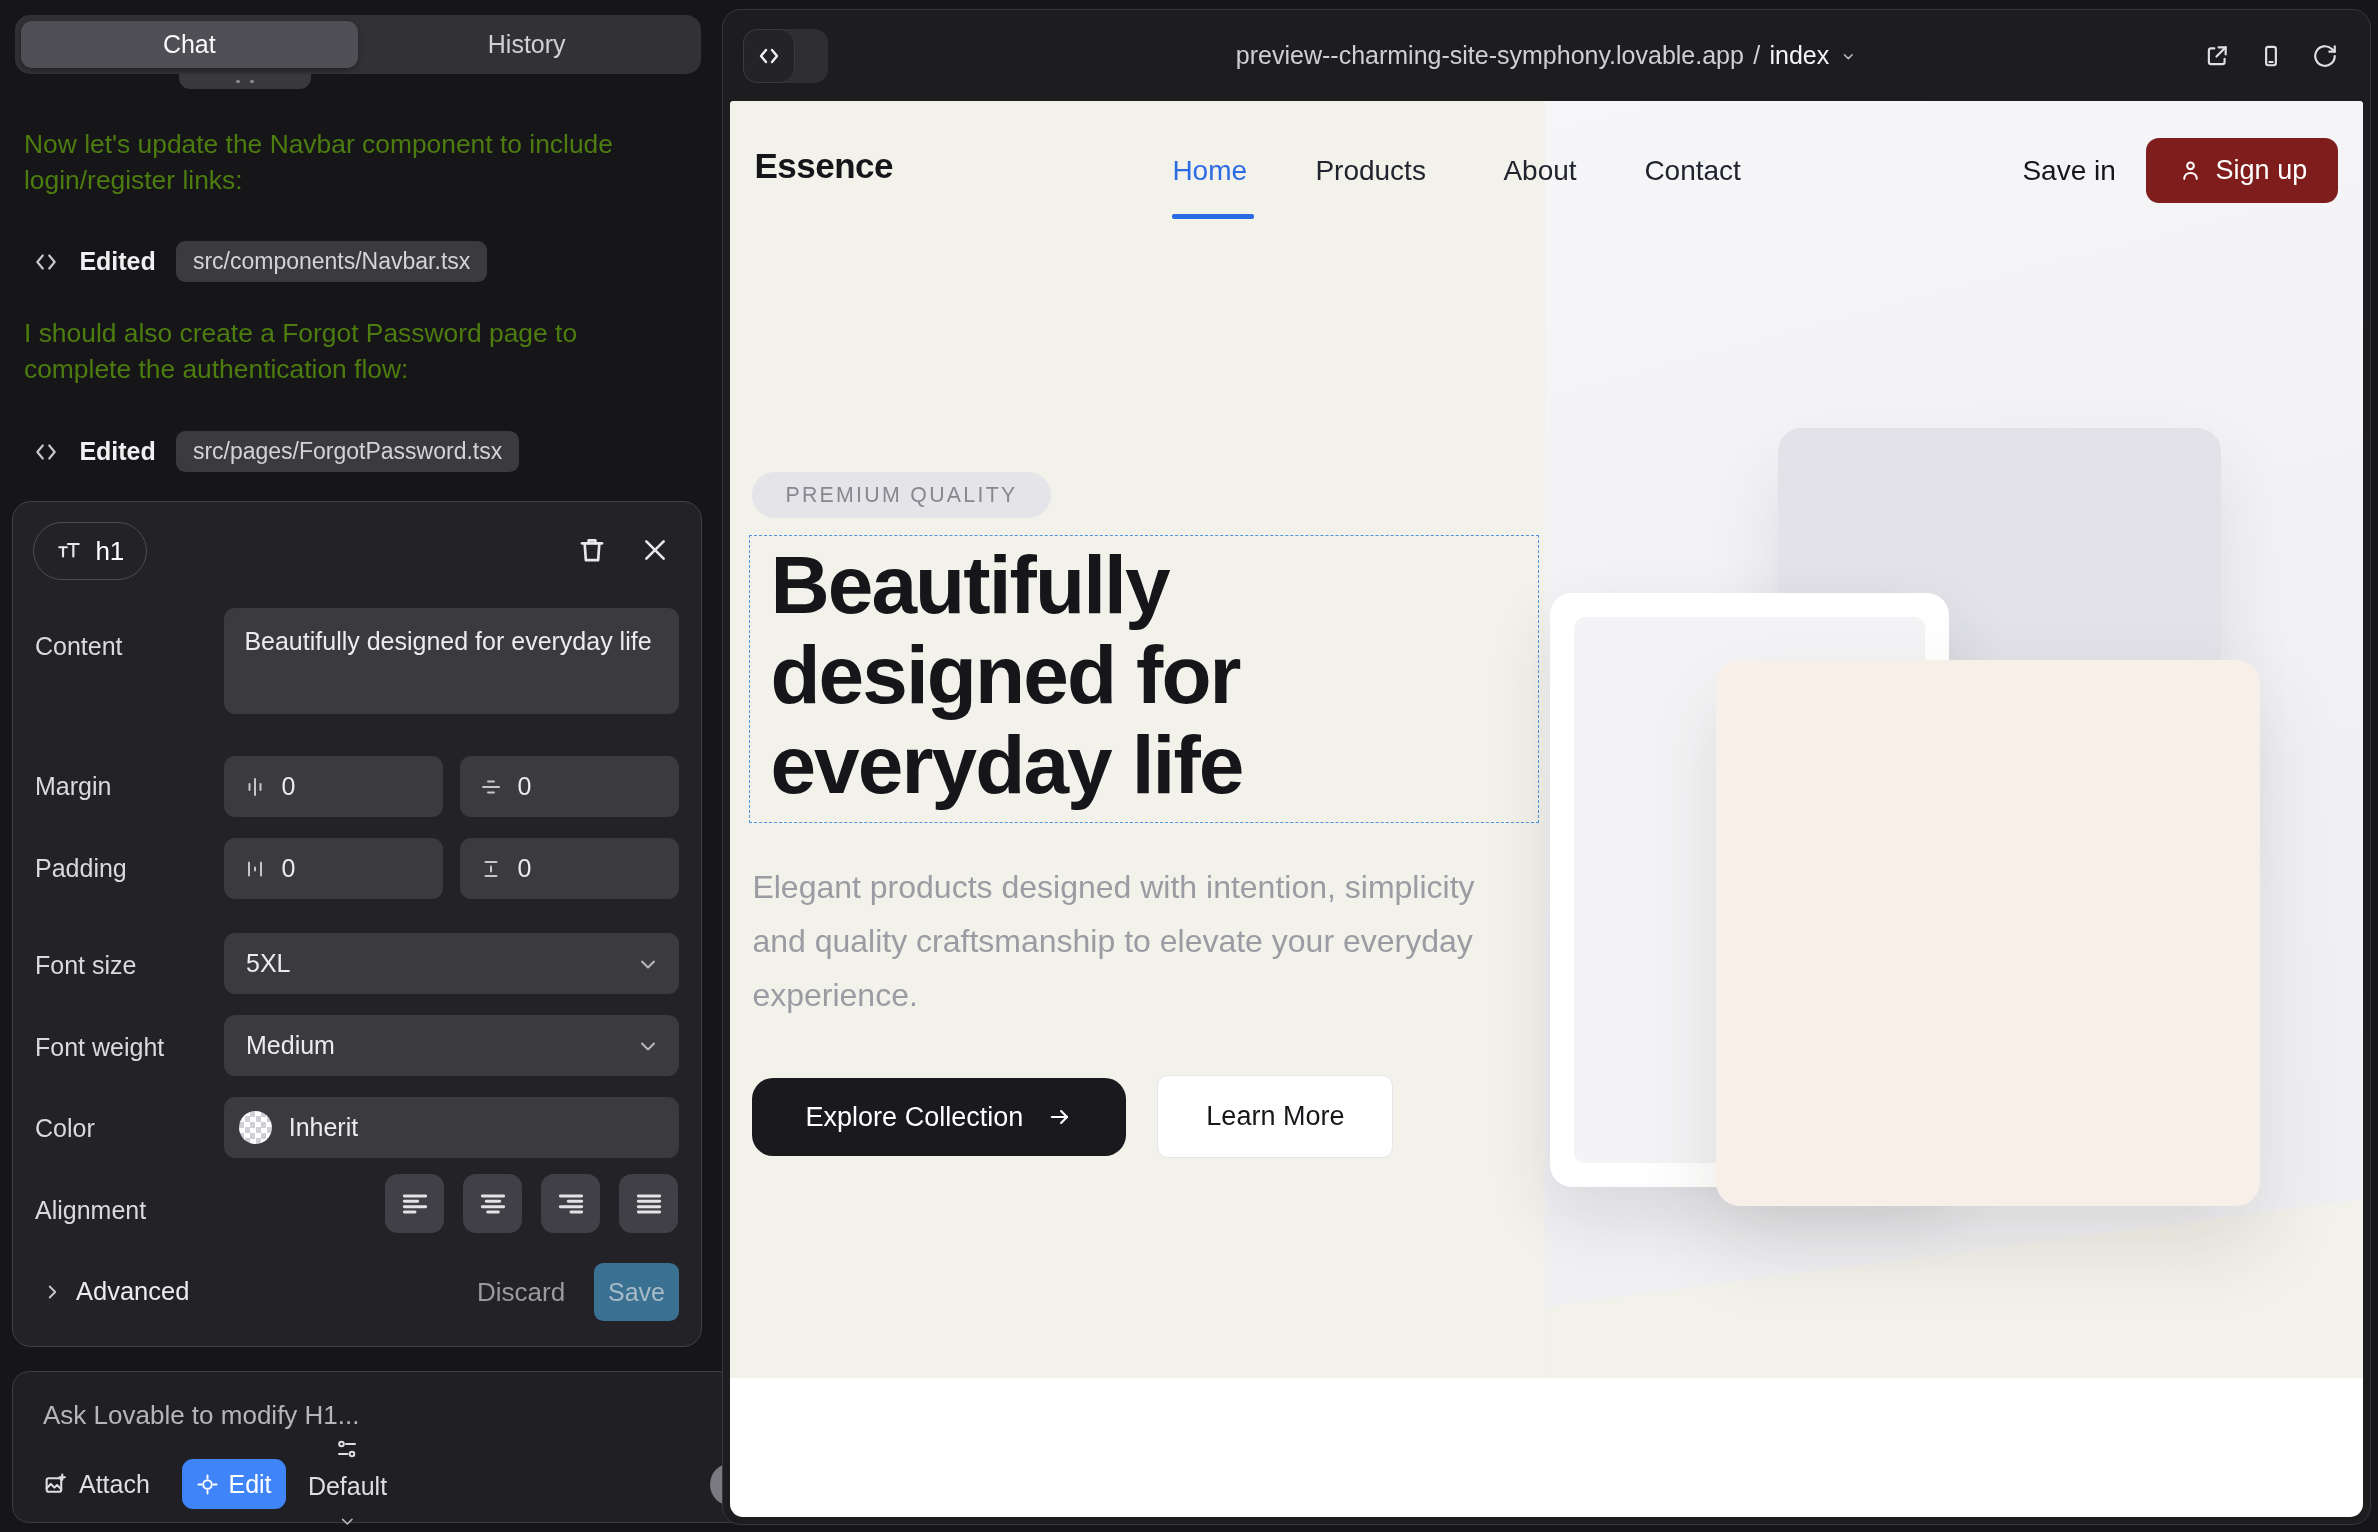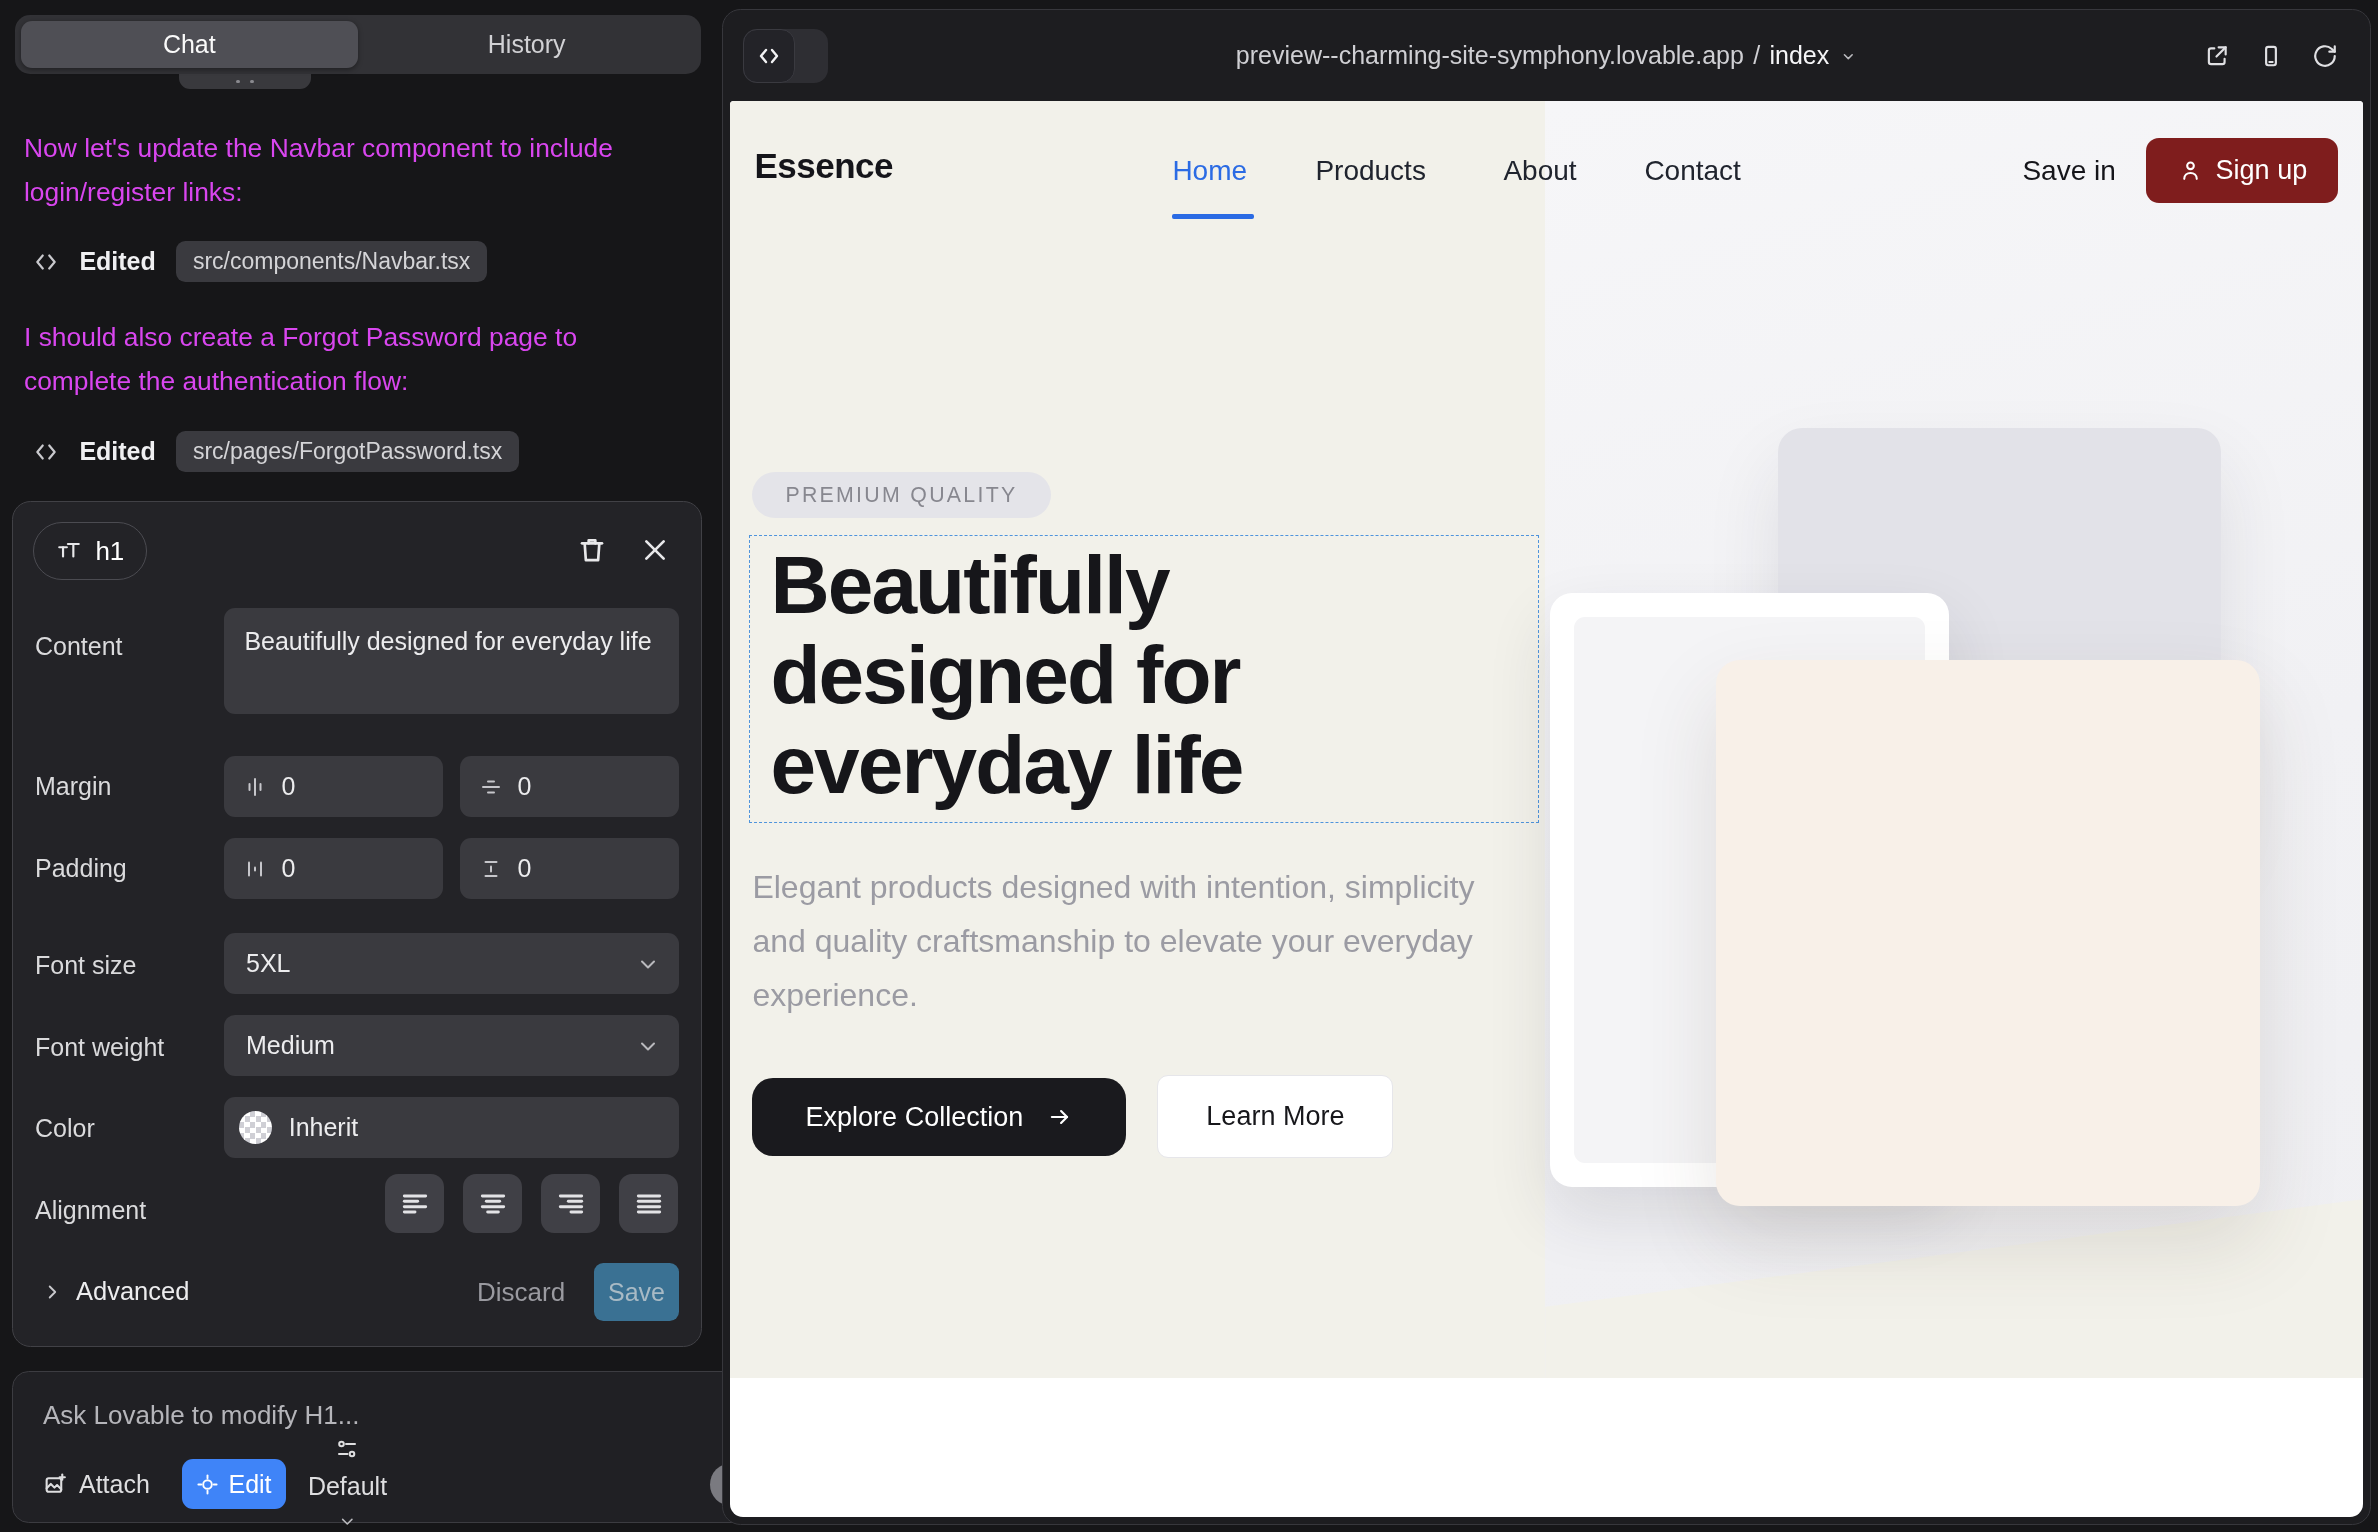--- a/index.html
+++ b/index.html
@@ -19,21 +19,21 @@
     background:#323236; border-radius:15px; display:flex; padding:5.6px; z-index:3; }
   .tab { flex:1; display:flex; align-items:center; justify-content:center;
     font-size:25px; color:#d1d1d4; border-radius:11px; cursor:pointer; }
   .tab.active { background:#4f4f55; color:#fafafa; box-shadow:0 1.9px 5.6px rgba(0,0,0,.35); }
 
   .peek-pill { position:absolute; left:179px; top:74px; width:132px; height:15px;
     background:#39393d; border-radius:0 0 11px 11px; display:flex; gap:9.3px;
     align-items:center; justify-content:center; z-index:2; }
   .peek-pill i { width:4.6px; height:2.8px; background:#8a8a8f; border-radius:1.9px; }
 
-  .msg { position:absolute; left:24px; width:640px; font-size:26.4px; line-height:44px; color:#d946ef; }
+  .msg { position:absolute; left:24px; width:640px; font-size:26.4px; line-height:36px; color:#4d7c0f; }
   .msg-1 { top:126px; }
   .msg-2 { top:315px; }
 
   .edited-row { position:absolute; left:33px; display:flex; align-items:center; gap:20.4px; height:45px; }
   .edited-row-1 { top:239px; }
   .edited-row-2 { top:429px; }
   .edited-row .code-ic { color:#c9c9cd; width:26px; height:26px; }
   .edited-label { font-size:25px; font-weight:700; color:#f0f0f2; }
   .file-chip { background:#3a3a3f; border-radius:9.3px; padding:7.4px 16.7px;
     font-size:23px; color:#d4d4d7; white-space:nowrap; }

